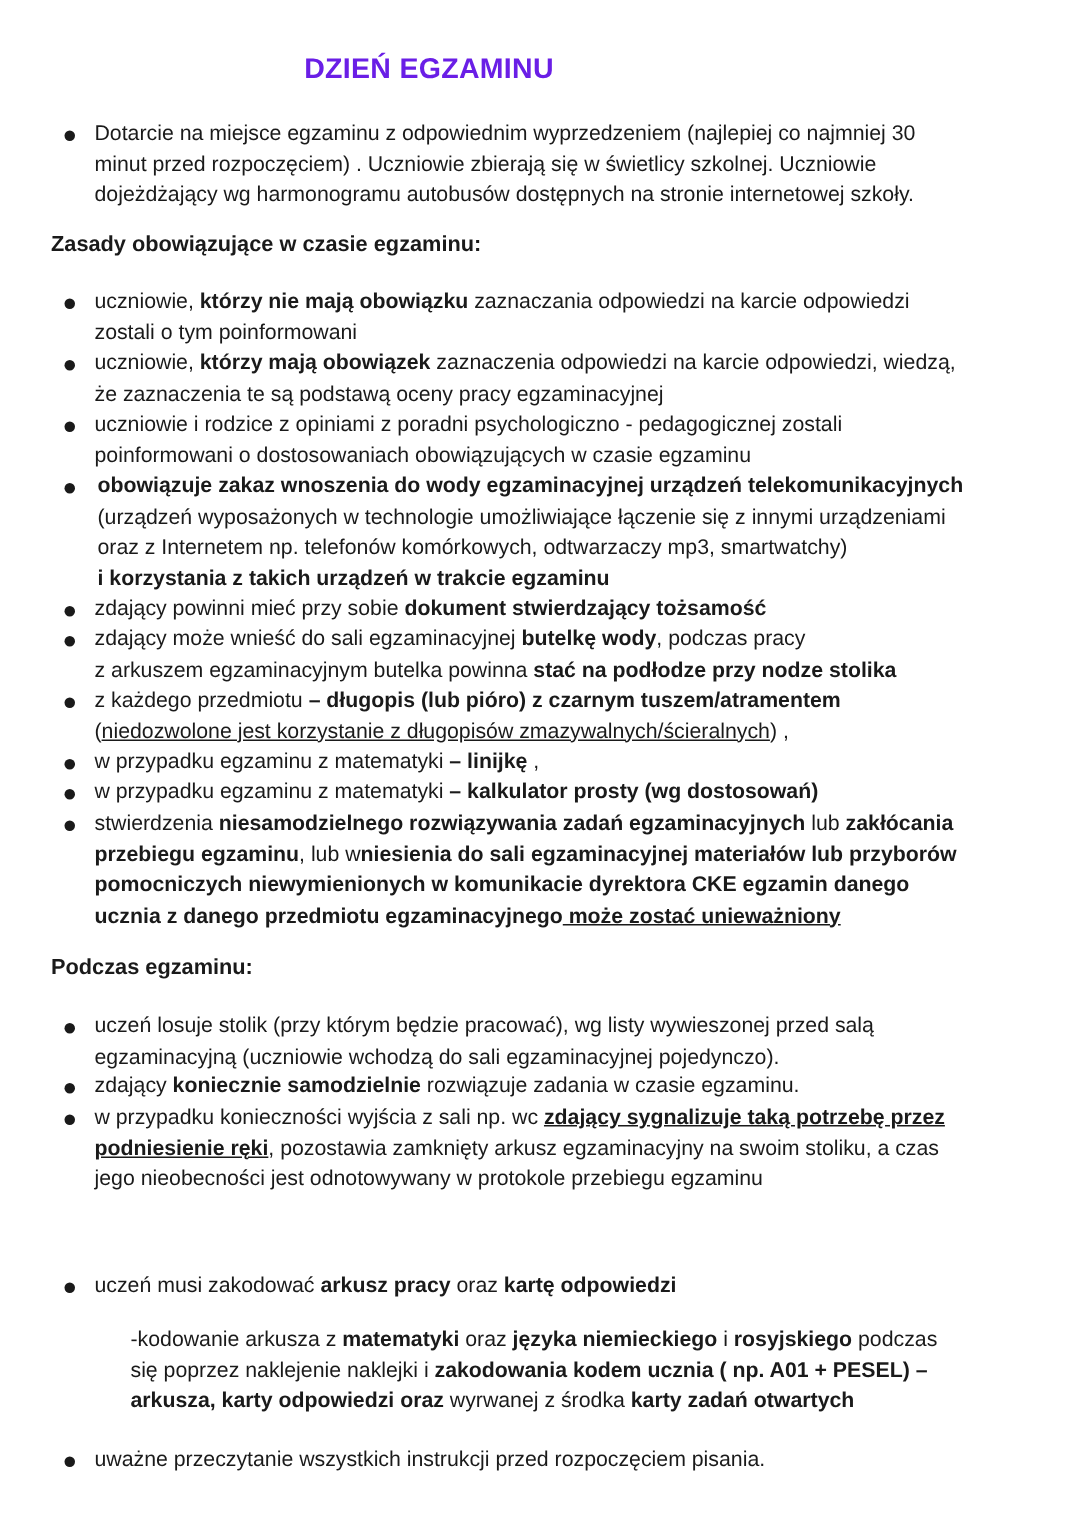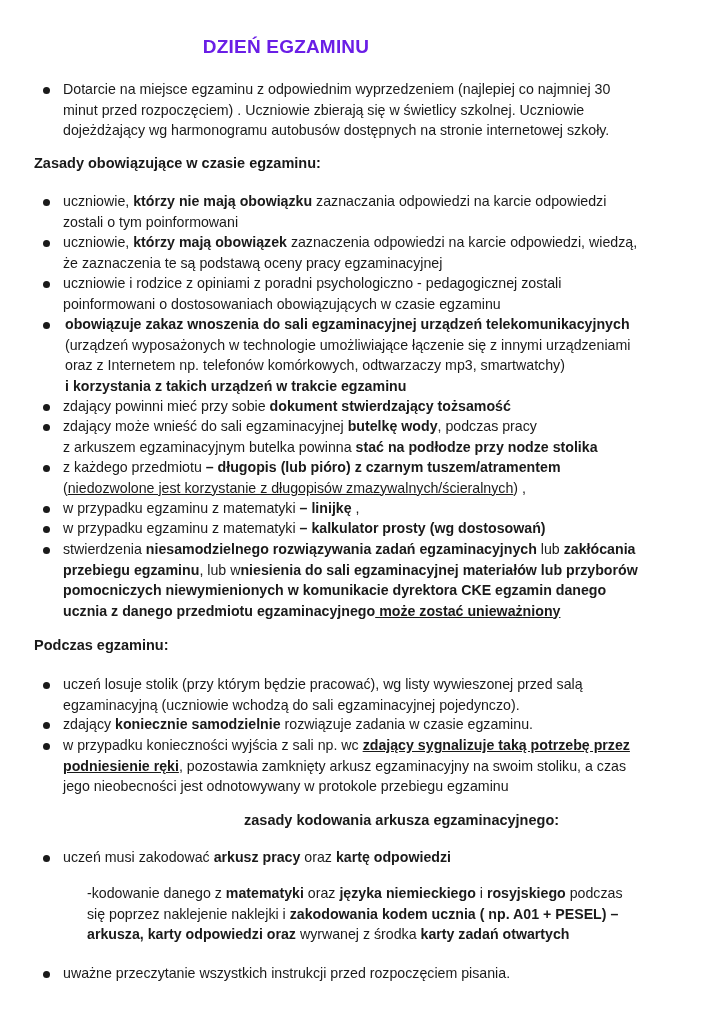--- a/index.html
+++ b/index.html
@@ -49,21 +49,21 @@
   </div>
 
   <span class="bullet" style="top:281px"></span>
   <div class="blk li" style="top:273px">
     <div>uczniowie i rodzice z opiniami z poradni psychologiczno - pedagogicznej zostali</div>
     <div>poinformowani o dostosowaniach obowiązujących w czasie egzaminu</div>
   </div>
 
   <span class="bullet" style="top:322px"></span>
   <div class="blk li" style="top:314px; left:65px">
-    <div><b>obowiązuje</b> <b>zakaz wnoszenia do sali egzaminacyjnej urządzeń telekomunikacyjnych</b></div>
+    <div><b>obowiązuje</b> <b>zakaz wnoszenia do wody egzaminacyjnej urządzeń telekomunikacyjnych</b></div>
     <div>(urządzeń wyposażonych w technologie umożliwiające łączenie się z innymi urządzeniami</div>
     <div>oraz z Internetem np. telefonów komórkowych, odtwarzaczy mp3, smartwatchy)</div>
     <div><b>i korzystania z takich urządzeń w trakcie egzaminu</b></div>
   </div>
 
   <span class="bullet" style="top:404px"></span>
   <div class="blk li" style="top:396px">
     <div><span>zdający powinni mieć przy sobie </span><b>dokument stwierdzający tożsamość</b></div>
   </div>
 
@@ -110,29 +110,28 @@
     <div><span> zdający </span><b>koniecznie samodzielnie</b><span> rozwiązuje zadania w czasie egzaminu.</span></div>
   </div>
 
   <span class="bullet" style="top:743px"></span>
   <div class="blk li" style="top:735px">
     <div><span> w przypadku konieczności wyjścia z sali np. wc </span><b class="u">zdający sygnalizuje taką potrzebę przez </b></div>
     <div><b class="u">podniesienie ręki</b><span>, pozostawia zamknięty arkusz egzaminacyjny na swoim stoliku, a czas</span></div>
     <div>jego nieobecności jest odnotowywany w protokole przebiegu egzaminu</div>
   </div>
 
-  <div class="heading" style="top:812px; left:244px">zasady kodowania arkusza egzaminacyjnego: </div>
 
   <span class="bullet" style="top:855px"></span>
   <div class="blk li" style="top:847px">
     <div><span>uczeń musi zakodować </span><b>arkusz pracy</b><span> oraz </span><b>kartę odpowiedzi</b></div>
   </div>
 
   <div class="blk" style="top:883px; left:87px; width:620px">
-    <div><span>-kodowanie danego z </span><b>matematyki</b><span> oraz </span><b>języka niemieckiego</b><span> i </span><b>rosyjskiego</b><span> podczas</span></div>
+    <div><span>-kodowanie arkusza z </span><b>matematyki</b><span> oraz </span><b>języka niemieckiego</b><span> i </span><b>rosyjskiego</b><span> podczas</span></div>
     <div><span> się poprzez naklejenie naklejki i </span><b>zakodowania kodem ucznia ( np. A01 + PESEL) –</b></div>
     <div><b> arkusza, karty odpowiedzi oraz</b><span> wyrwanej z środka </span><b>karty zadań otwartych</b></div>
   </div>
 
   <span class="bullet" style="top:971px"></span>
   <div class="blk li" style="top:963px">uważne przeczytanie wszystkich instrukcji przed rozpoczęciem pisania.</div>
 
 </div>
 
 </body></html>

